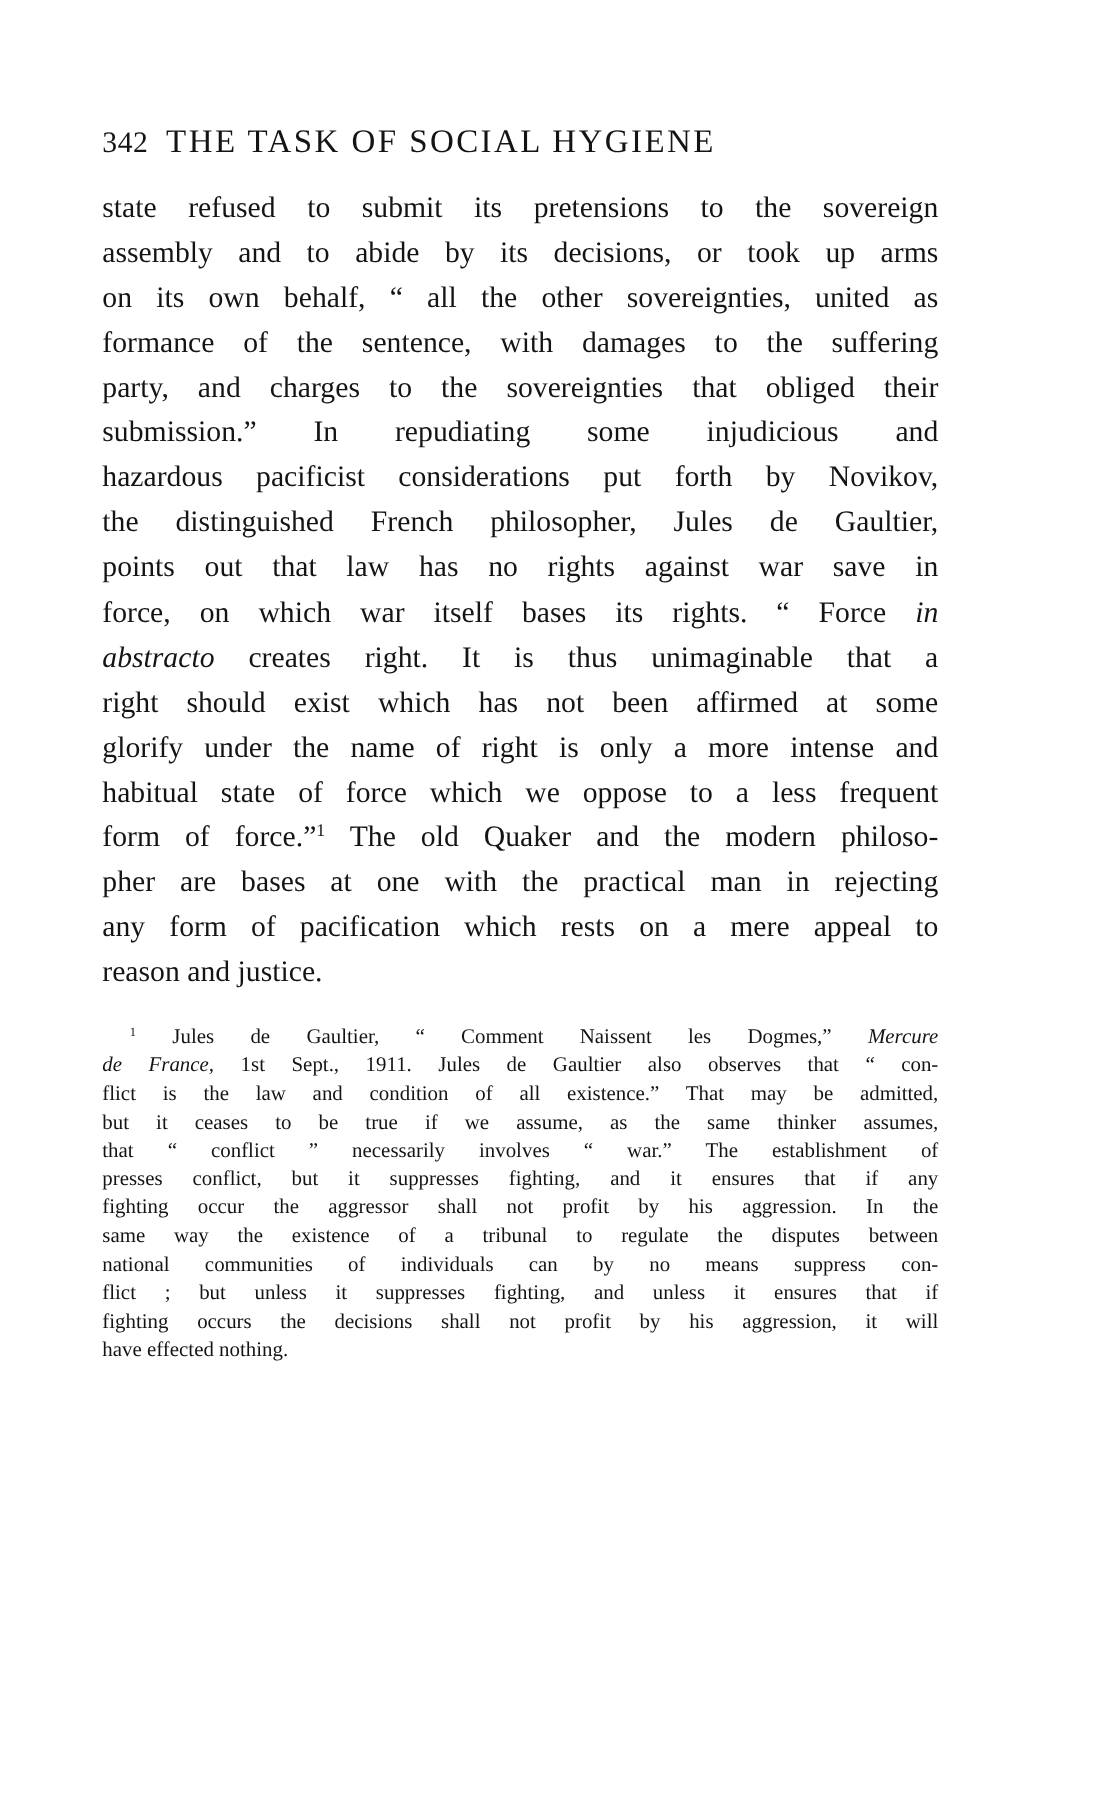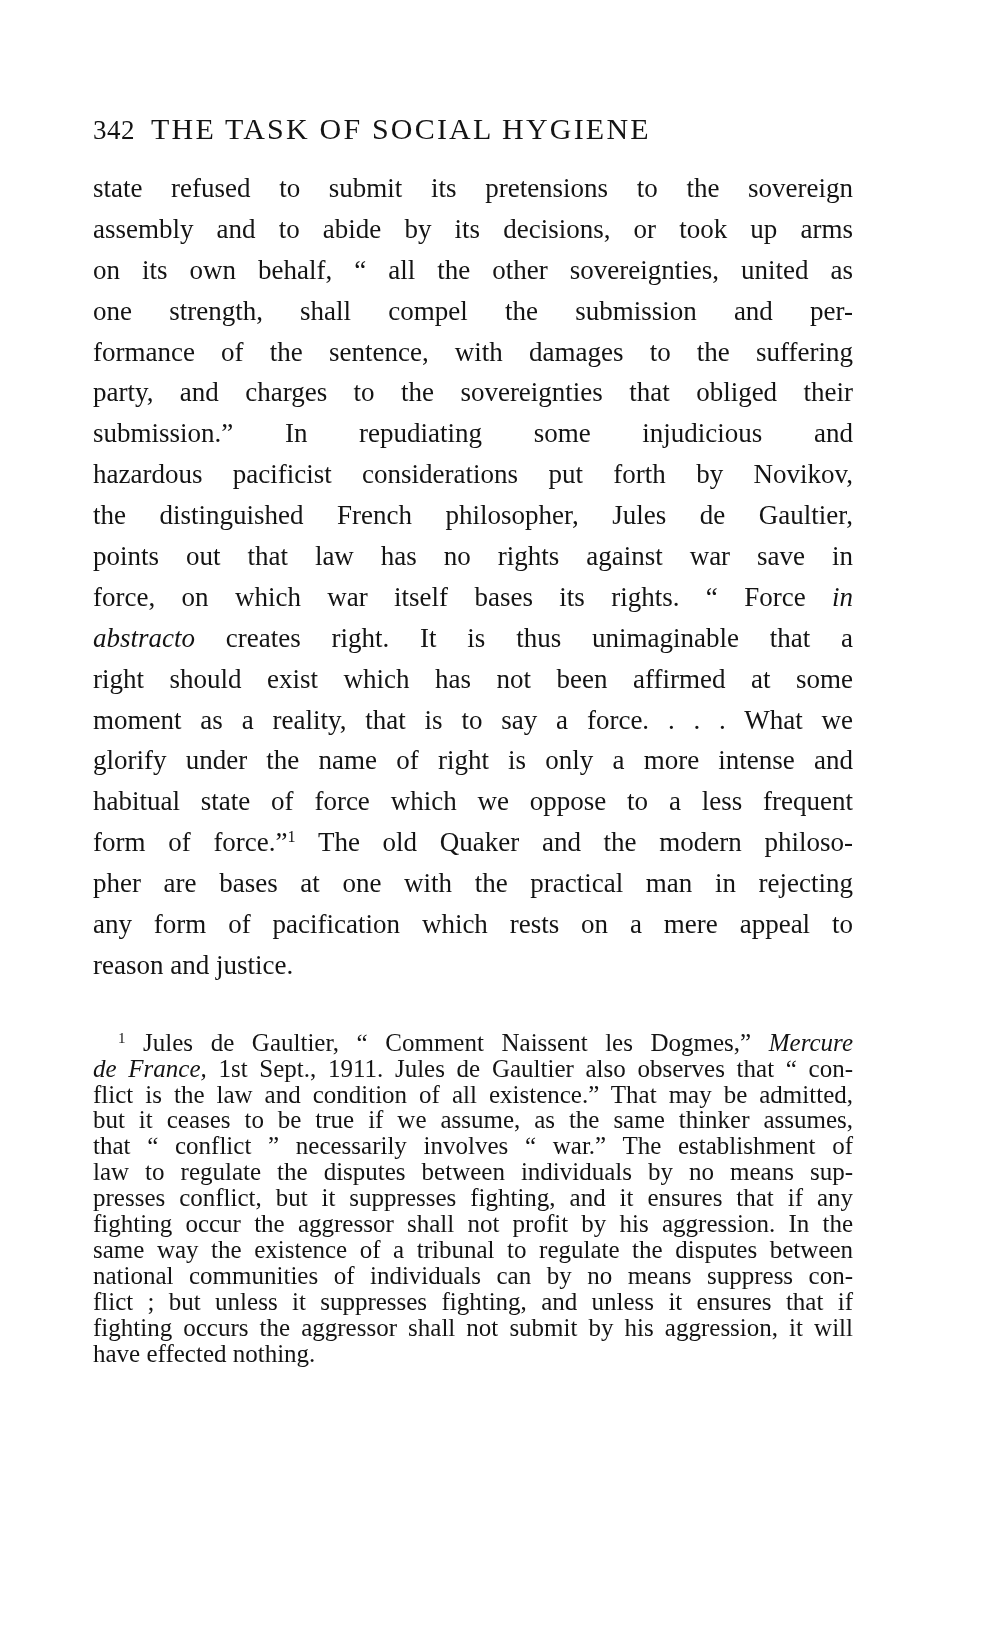--- a/index.html
+++ b/index.html
@@ -47,22 +47,22 @@
       display: block;
       text-align: justify;
       text-align-last: justify;
       white-space: nowrap;
       height: 40.9px;
     }
     .body-text .line.last {
       text-align-last: left;
     }
     .footnotes {
-      margin-top: 44px;
-      font-size: 25px;
+      margin-top: 26px;
+      font-size: 19px;
       line-height: 25.9px;
     }
     .footnotes .line {
       display: block;
       text-align: justify;
       text-align-last: justify;
       white-space: nowrap;
       height: 25.9px;
     }
     .footnotes .line.first {
@@ -85,48 +85,45 @@
 
   <div class="running-head">
     <span class="page-number">342</span>
     <span class="running-title">THE TASK OF SOCIAL HYGIENE</span>
   </div>
 
   <div class="body-text">
     <span class="line">state refused to submit its pretensions to the sovereign</span>
     <span class="line">assembly and to abide by its decisions, or took up arms</span>
     <span class="line">on its own behalf, “ all the other sovereignties, united as</span>
-    <span class="line">one strength, shall compel the submission and per-</span>
     <span class="line">formance of the sentence, with damages to the suffering</span>
     <span class="line">party, and charges to the sovereignties that obliged their</span>
     <span class="line">submission.”  In repudiating some injudicious and</span>
     <span class="line">hazardous pacificist considerations put forth by Novikov,</span>
     <span class="line">the distinguished French philosopher, Jules de Gaultier,</span>
     <span class="line">points out that law has no rights against war save in</span>
     <span class="line"><span>force, on which war itself bases its rights.  “ Force</span> <i>in</i></span>
     <span class="line"><i>abstracto</i> <span>creates right.  It is thus unimaginable that a</span></span>
     <span class="line">right should exist which has not been affirmed at some</span>
-    <span class="line">moment as a reality, that is to say a force. . . . What we</span>
     <span class="line">glorify under the name of right is only a more intense and</span>
     <span class="line">habitual state of force which we oppose to a less frequent</span>
     <span class="line"><span>form of force.”</span><span class="sup">1</span>  <span>The old Quaker and the modern philoso-</span></span>
     <span class="line">pher are bases at one with the practical man in rejecting</span>
     <span class="line">any form of pacification which rests on a mere appeal to</span>
     <span class="line last">reason and justice.</span>
   </div>
 
   <div class="footnotes">
     <span class="line first"><span class="sup">1</span> <span>Jules de Gaultier, “ Comment Naissent les Dogmes,”</span> <i>Mercure</i></span>
     <span class="line"><i>de France,</i> <span>1st Sept., 1911.  Jules de Gaultier also observes that “ con-</span></span>
     <span class="line">flict is the law and condition of all existence.”  That may be admitted,</span>
     <span class="line">but it ceases to be true if we assume, as the same thinker assumes,</span>
     <span class="line">that “ conflict ” necessarily involves “ war.”  The establishment of</span>
-    <span class="line">law to regulate the disputes between individuals by no means sup-</span>
     <span class="line">presses conflict, but it suppresses fighting, and it ensures that if any</span>
     <span class="line">fighting occur the aggressor shall not profit by his aggression.  In the</span>
     <span class="line">same way the existence of a tribunal to regulate the disputes between</span>
     <span class="line">national communities of individuals can by no means suppress con-</span>
     <span class="line">flict ; but unless it suppresses fighting, and unless it ensures that if</span>
-    <span class="line">fighting occurs the aggressor shall not submit by his aggression, it will</span>
+    <span class="line">fighting occurs the decisions shall not profit by his aggression, it will</span>
     <span class="line last">have effected nothing.</span>
   </div>
 
 </div>
 
 </body></html>

